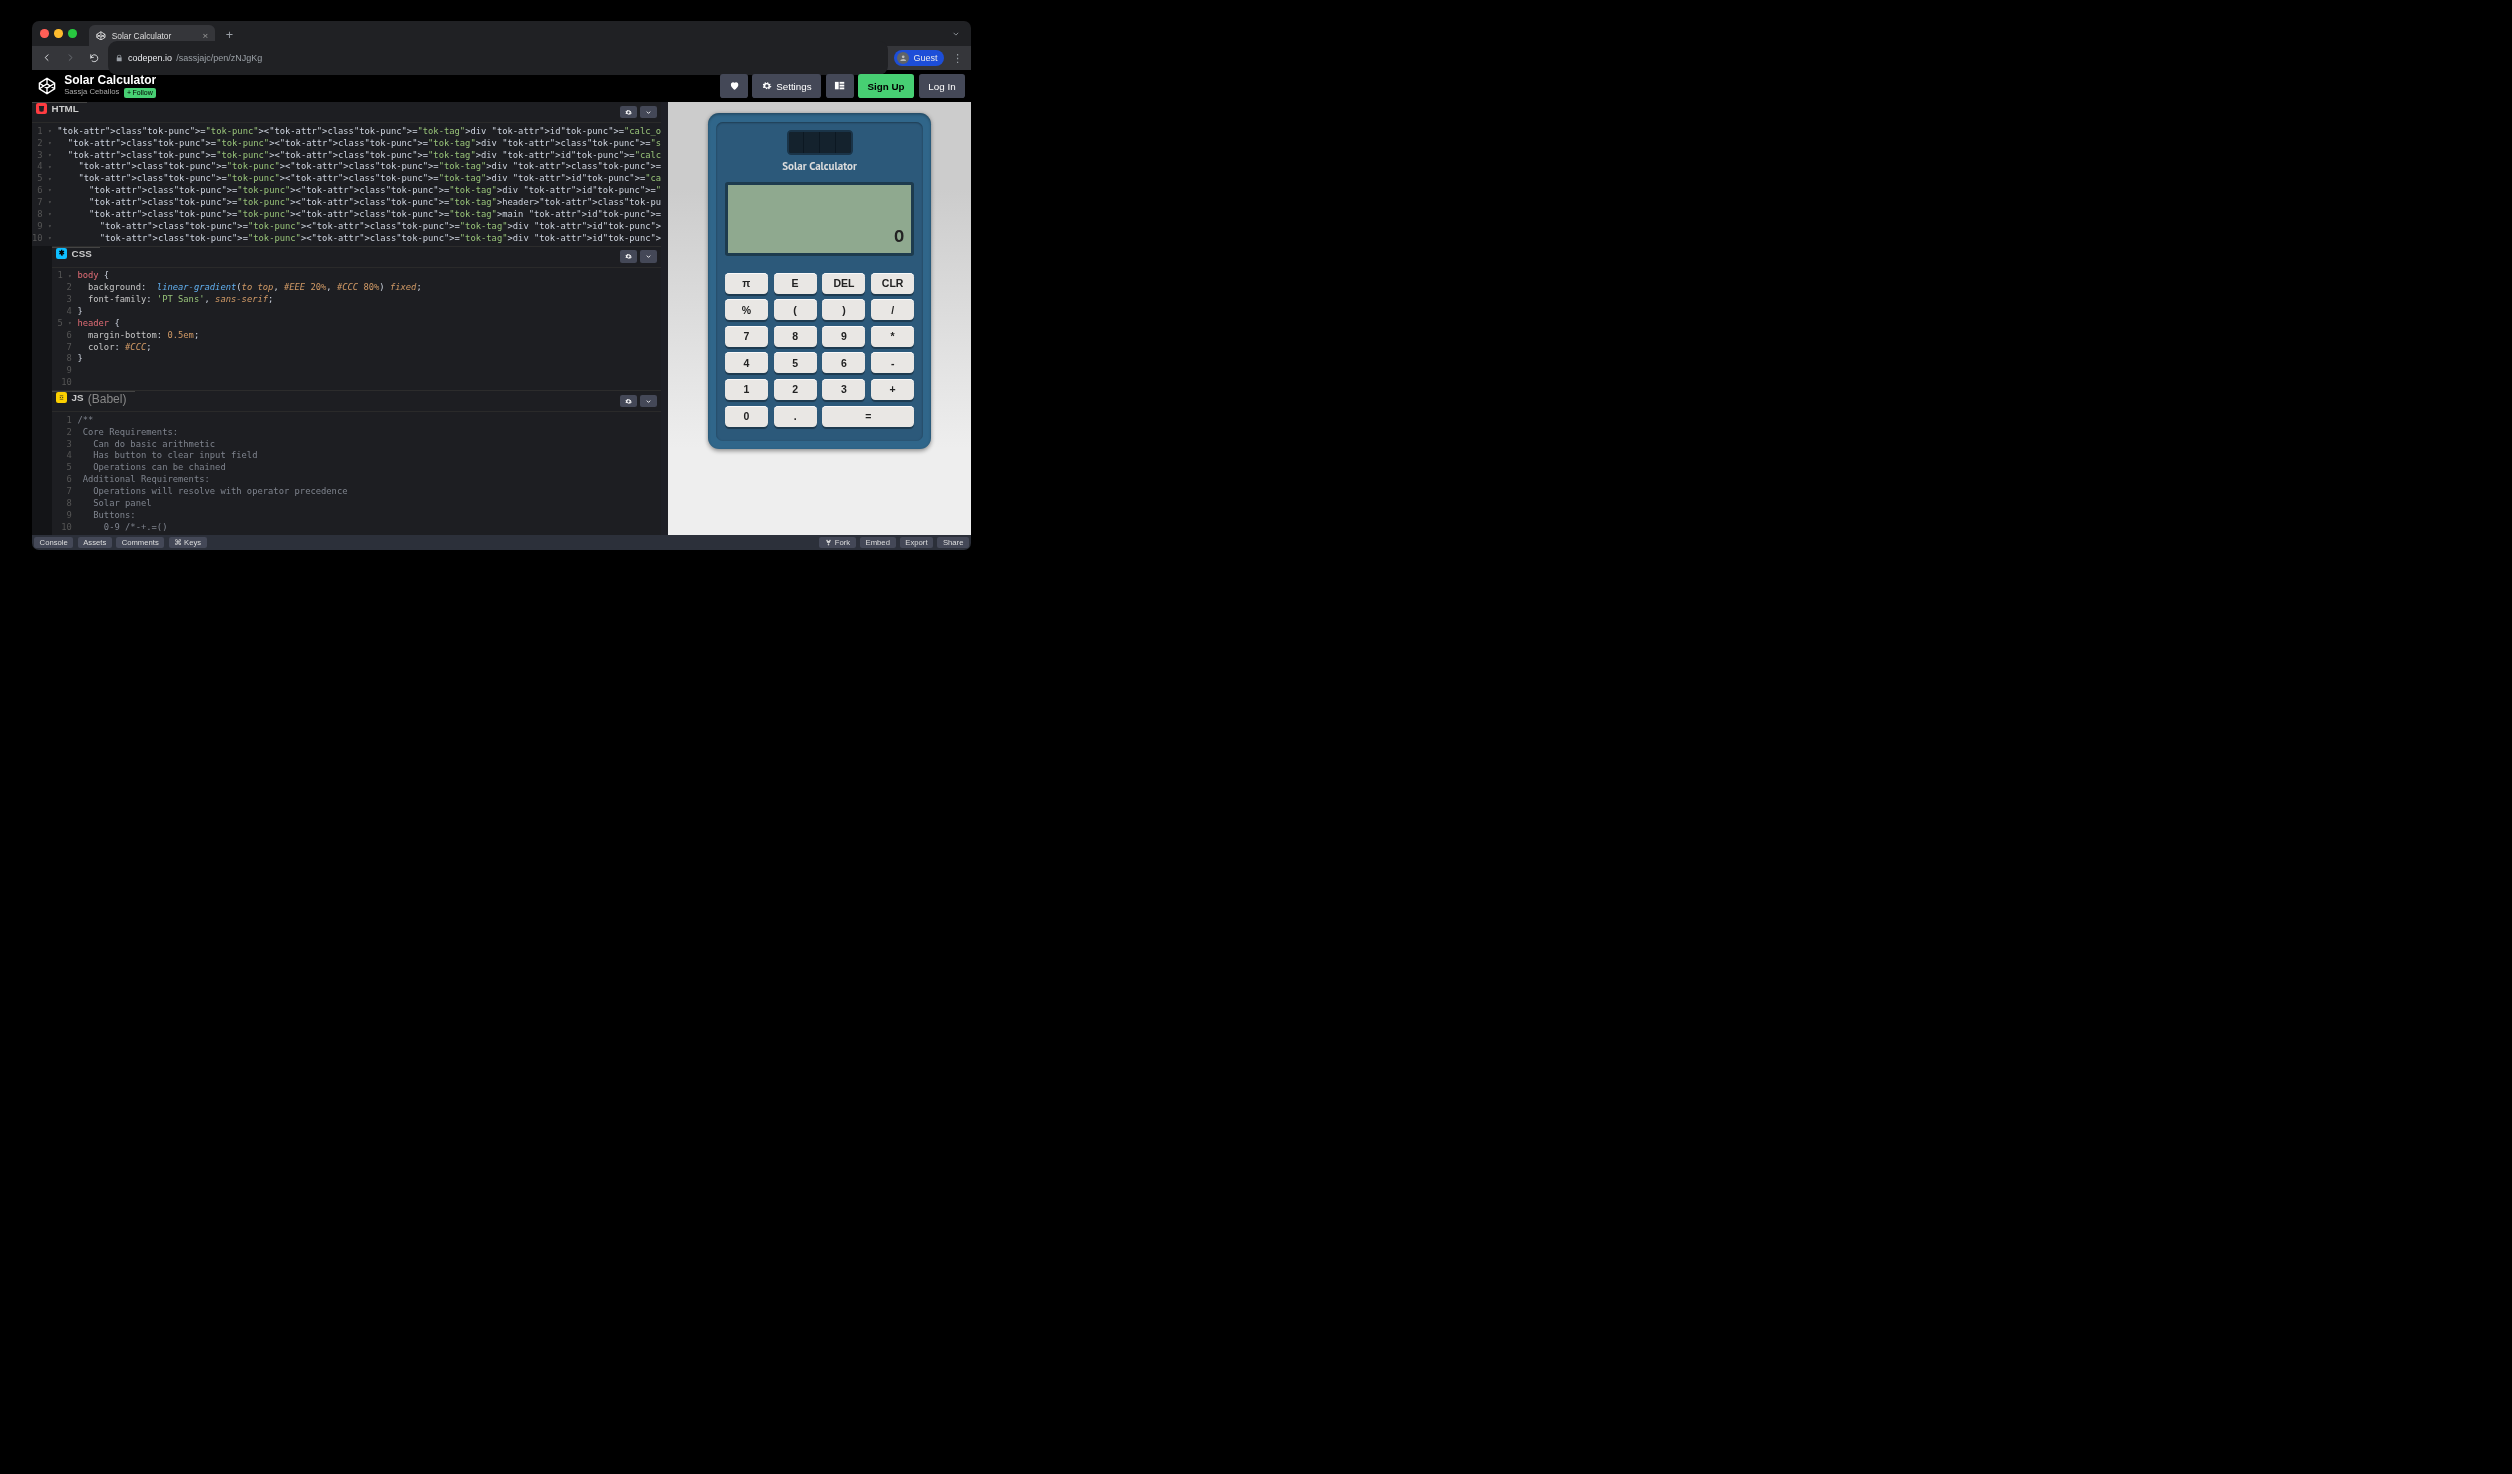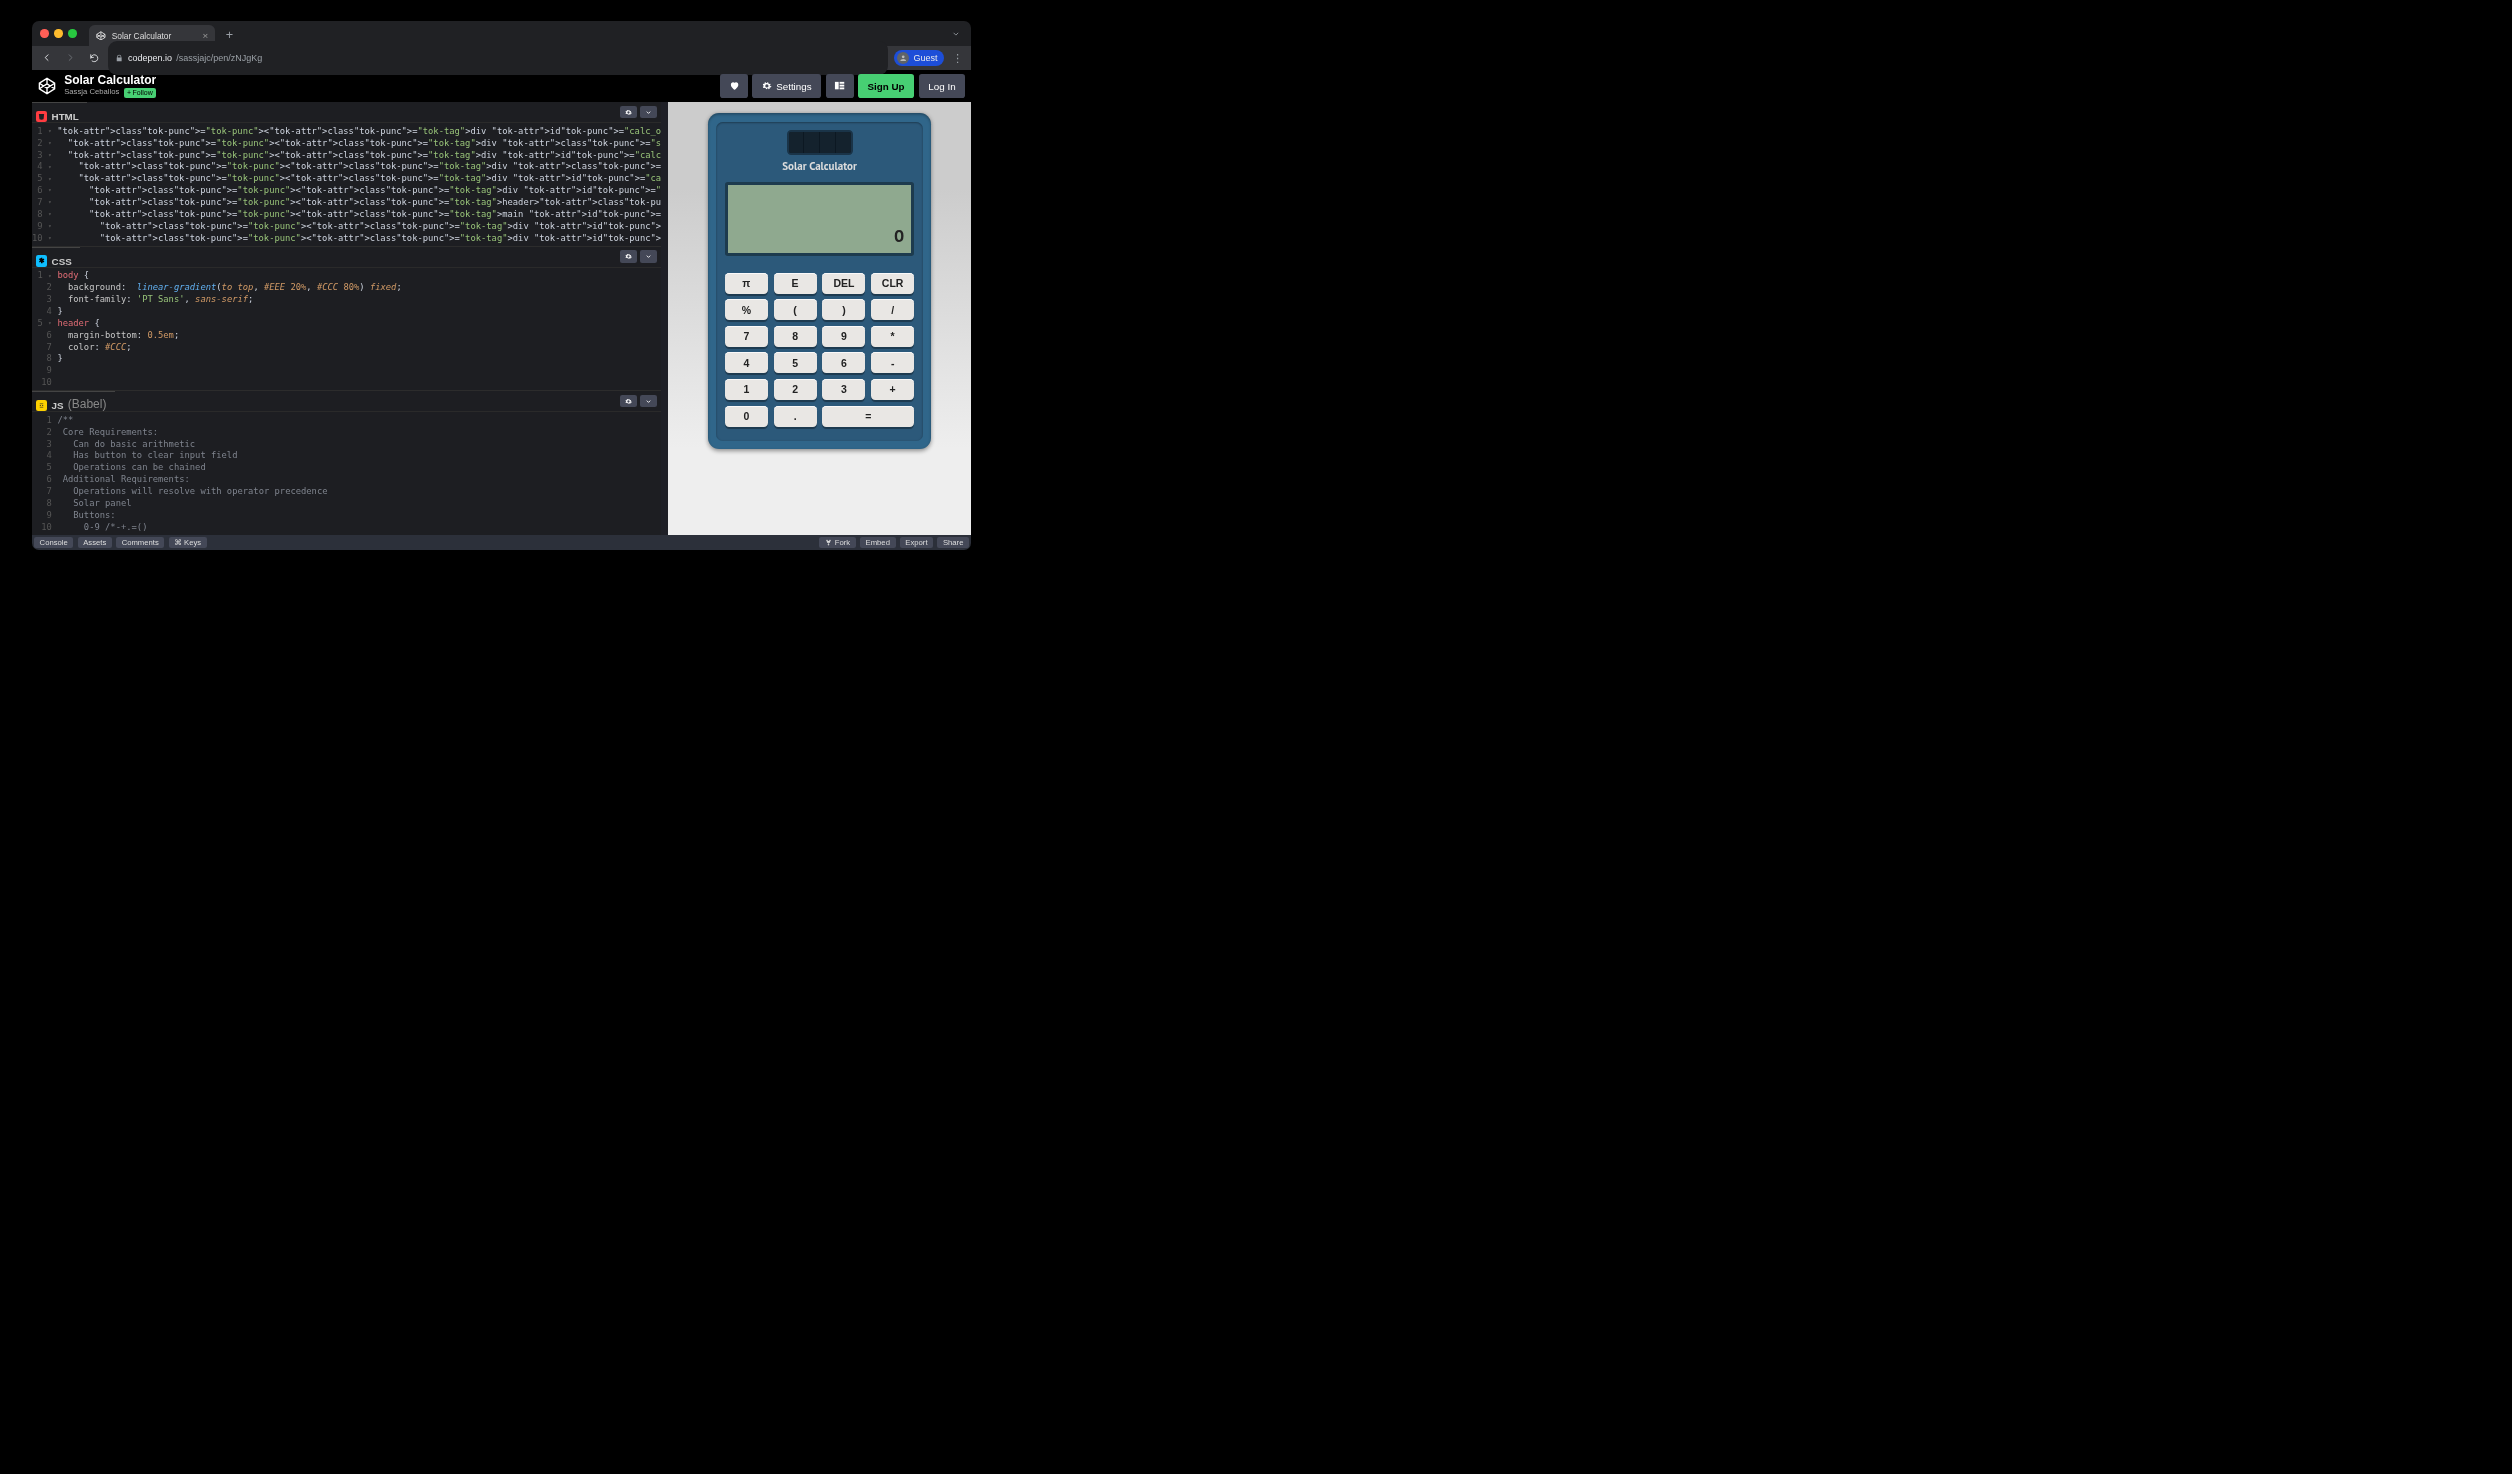--- a/index.html
+++ b/index.html
@@ -86,28 +86,28 @@
 .cp-btn.signup { background:#47cf73; color:#000; font-weight:600; }
 
 .workspace {
   display:flex; height: calc(100% - 25px - 24px - 32px - 15.4px);
   background:#131417;
 }
 .editors { flex:1; display:flex; flex-direction:column; min-width:0; border-right: 7px solid #1e1f26;}
 .pane {
   display:flex; flex-direction:column; flex:1; min-height:0;
 }
-.pane + .pane { border-top: 0.7px solid #2c2c2c; }
+.pane + .pane { border-top: 0.7px solid #2c2c2c; margin-left: 20px; }
 .pane-header {
   height:21px; background:#1d1e22;
   display:flex; align-items:center; color:#aaa; font-size:9.8px;
   padding-left:0; border-bottom:0.7px solid #2a2a2a;
 }
 .lang-badge {
-  display:flex; align-items:flex-end; gap:4.2px;
+  display:flex; align-items:flex-start; gap:4.2px;
   background:#1d1e22; height:100%;
   padding:0 8.4px 0 4.2px; border-top:1.4px solid #444;
 }
 .lang-icon { width:11.2px; height:11.2px; border-radius:2.1px; display:flex; align-items:center; justify-content:center; font-size:7px; color:#000; font-weight:bold;}
 .lang-html { background:#ff3c41; }
 .lang-css { background:#0ebeff; }
 .lang-js { background:#fcd000; }
 .lang-name { color:#ccc; font-weight:600; }
 .lang-sub { color:#888; font-size:12px; }
 .pane-header-actions { margin-left:auto; display:flex; gap:2.8px; align-items:center; padding-right:4.2px;}

